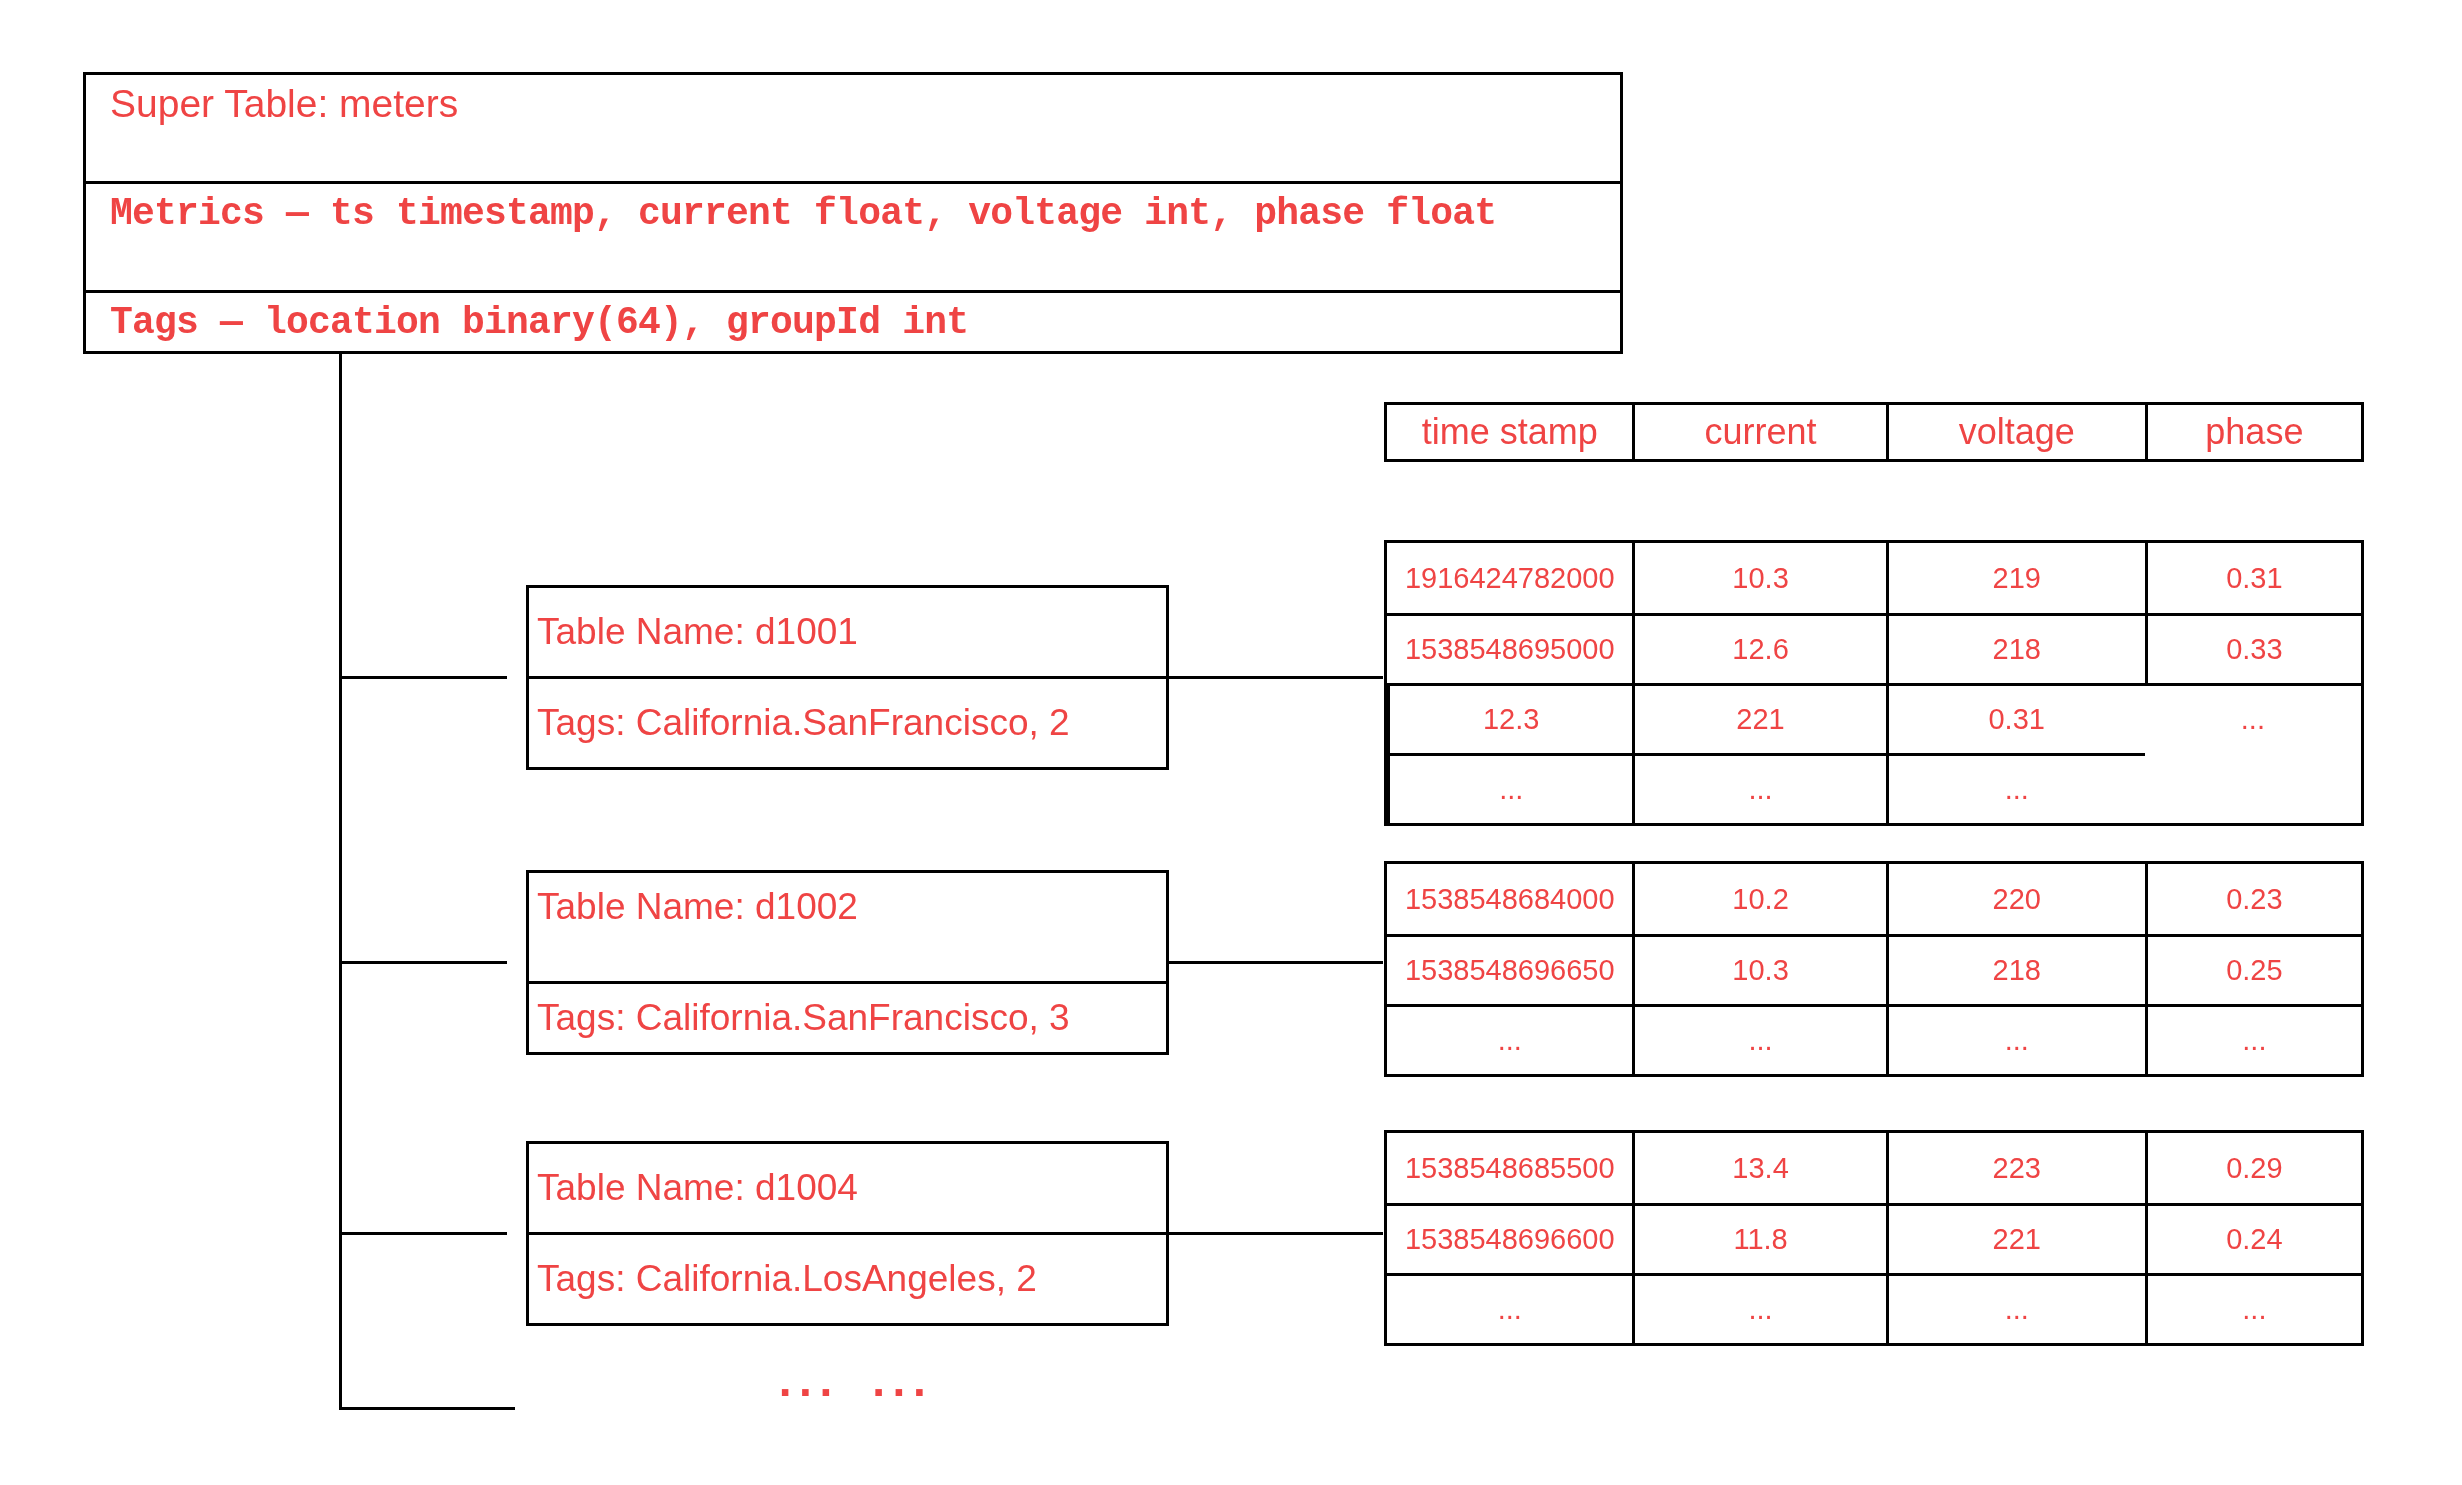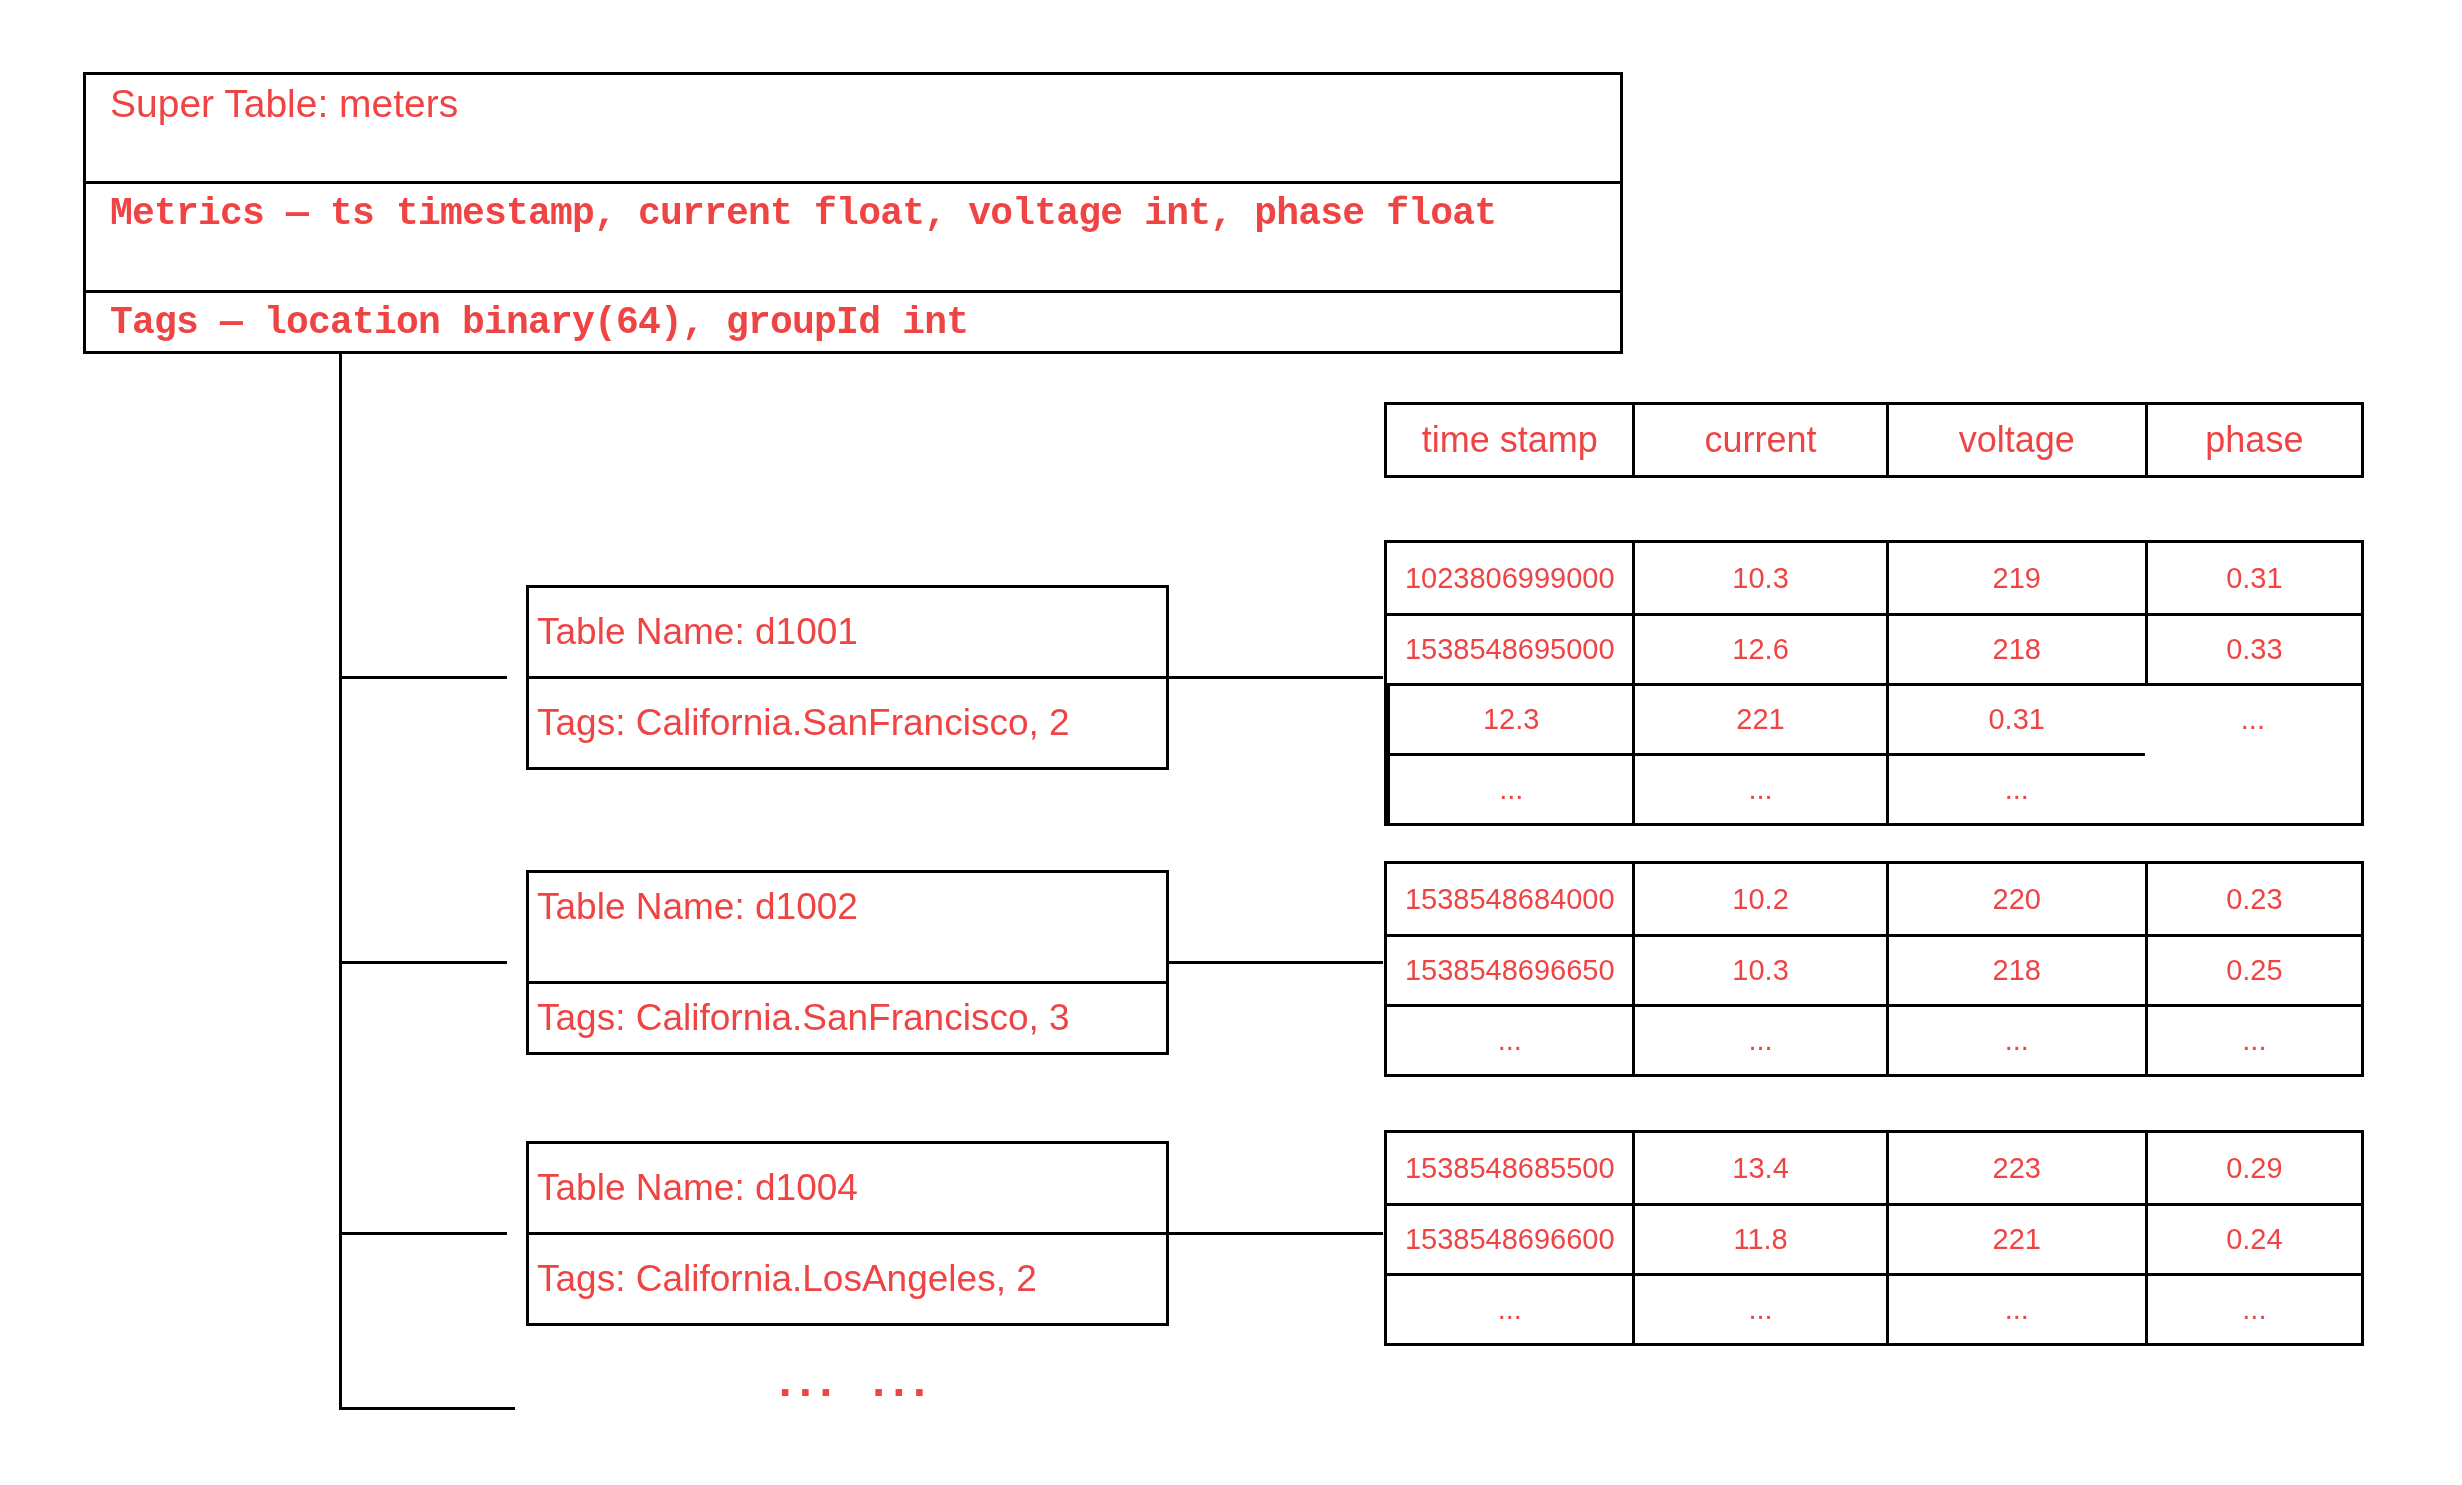--- a/index.html
+++ b/index.html
@@ -102,21 +102,21 @@
     box-sizing: border-box;
     white-space: nowrap;
   }
   .grid-table .cell.cb {
     border-left: 3.4px solid #000;
   }
   .grid-table .cell.rb {
     border-top: 3.4px solid #000;
   }
   .header-table .cell {
-    height: 70px;
+    height: 54px;
     font-size: 36px;
   }
   .data-table .cell {
     font-size: 29px;
   }
   .data-table.t1 .cell { height: 70px; }
   .data-table.t2 .cell, .data-table.t3 .cell { height: 70px; }
 
   
   .more-ellipsis {
@@ -162,21 +162,21 @@
     <div class="cell cb">voltage</div>
     <div class="cell cb">phase</div>
   </div>
 
   <div class="child-box" style="top:585px;">
     <div class="crow">Table Name: d1001</div>
     <div class="crow">Tags: California.SanFrancisco, 2</div>
   </div>
 
   <div class="grid-table data-table t1" style="top:540px;">
-    <div class="cell">1023806999000</div>
+    <div class="cell">1916424782000</div>
     <div class="cell cb">10.3</div>
     <div class="cell cb">219</div>
     <div class="cell cb">0.31</div>
 
     <div class="cell rb">1538548695000</div>
     <div class="cell cb rb">12.6</div>
     <div class="cell cb rb">218</div>
     <div class="cell cb rb">0.33</div>
 
     <div class="cell cb rb">12.3</div>

